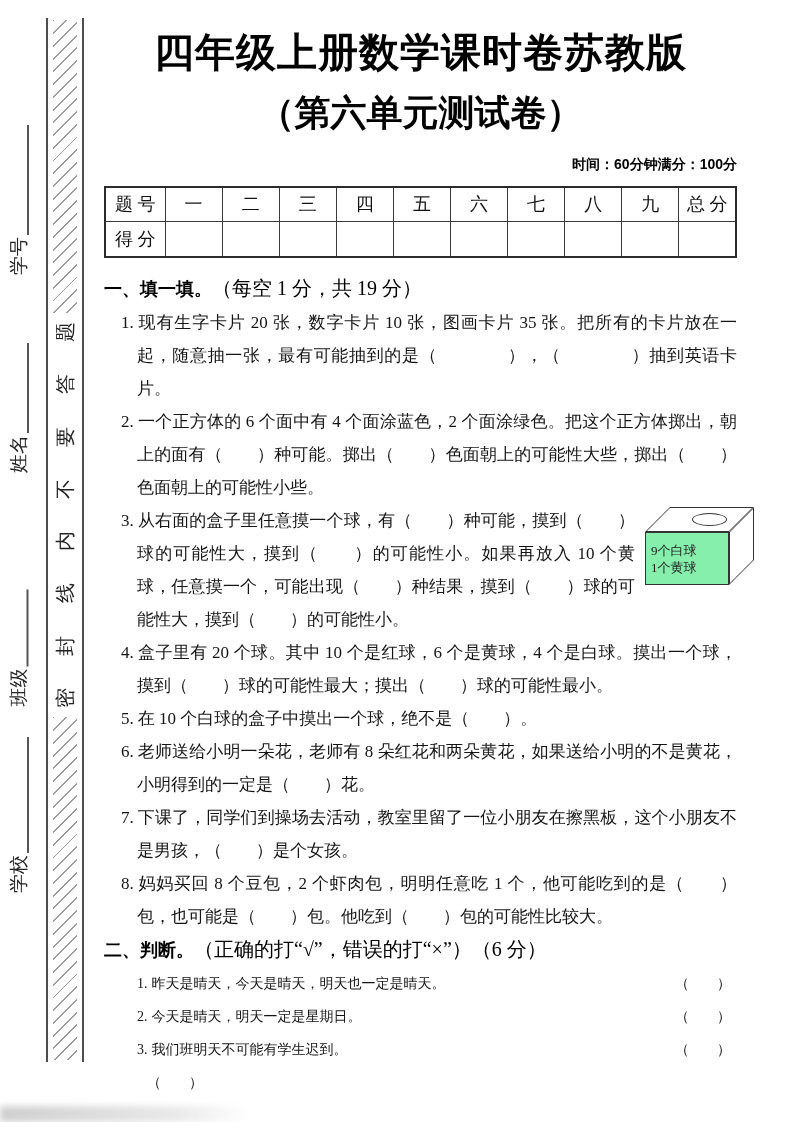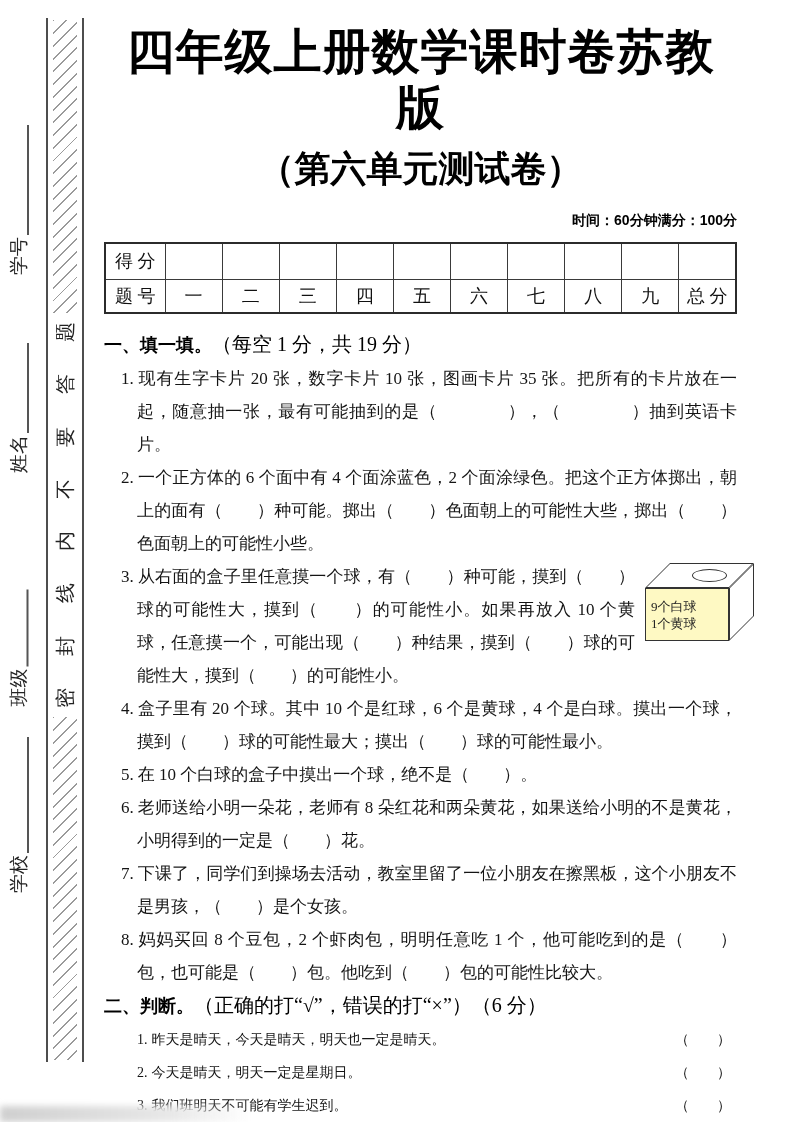--- a/index.html
+++ b/index.html
@@ -38,21 +38,21 @@
     justify-content:space-between;align-items:center;padding:6px 0;
   }
   .seal-char{
     display:block;font-size:20px;line-height:22px;color:#222;
     transform:rotate(-90deg);
   }
   
   .main{position:absolute;left:104px;top:24px;width:633px;}
   .title1{
     font-family:"Liberation Sans","DejaVu Sans",sans-serif;font-weight:bold;
-    font-size:48px;line-height:56px;text-align:center;color:#000;letter-spacing:1px;
+    font-size:40px;line-height:56px;text-align:center;color:#000;letter-spacing:1px;
   }
   .title2{
     font-family:"Liberation Sans","DejaVu Sans",sans-serif;font-weight:bold;
     font-size:36px;line-height:54px;text-align:center;color:#000;margin-top:6px;
   }
   .time-note{
     font-family:"Liberation Sans","DejaVu Sans",sans-serif;font-weight:bold;
     font-size:14px;line-height:24px;text-align:right;margin-top:12px;color:#000;
   }
   
@@ -84,21 +84,21 @@
   }
   .bb-top{
     position:absolute;left:0;top:0;width:84px;height:25px;background:#fff;
     border:1.5px solid #333;transform:skewX(-45deg);transform-origin:bottom left;
   }
   .bb-right{
     position:absolute;left:84px;bottom:0;width:25px;height:53px;background:#fff;
     border:1.5px solid #333;transform:skewY(-45deg);transform-origin:top left;
   }
   .bb-front{
-    position:absolute;left:0;bottom:0;width:84px;height:53px;background:#fef9c3;
+    position:absolute;left:0;bottom:0;width:84px;height:53px;background:#86efac;
     border:1.5px solid #333;display:flex;flex-direction:column;justify-content:center;
     padding-left:5px;z-index:2;
   }
   .bb-front span{font-size:13px;line-height:17px;color:#222;display:block;}
   .bb-hole{
     position:absolute;left:47px;top:6px;width:35px;height:13px;background:#fff;
     border:1.5px solid #333;border-radius:50%;z-index:3;
   }
   
   .jq{
@@ -150,45 +150,45 @@
 </div>
 
 <div class="main">
   <div class="title1">四年级上册数学课时卷苏教版</div>
   <div class="title2">（第六单元测试卷）</div>
   <div class="time-note">时间：60分钟满分：100分</div>
 
   <table class="score">
     <tbody>
         <tr>
-      <td class="c0">得 分</td>
-      <td></td>
-      <td></td>
-      <td></td>
-      <td></td>
-      <td></td>
-      <td></td>
-      <td></td>
-      <td></td>
-      <td></td>
-      <td></td>
-    </tr>
-    <tr>
       <th class="c0">题 号</th>
       <th>一</th>
       <th>二</th>
       <th>三</th>
       <th>四</th>
       <th>五</th>
       <th>六</th>
       <th>七</th>
       <th>八</th>
       <th>九</th>
       <th>总 分</th>
     </tr>
+    <tr>
+      <td class="c0">得 分</td>
+      <td></td>
+      <td></td>
+      <td></td>
+      <td></td>
+      <td></td>
+      <td></td>
+      <td></td>
+      <td></td>
+      <td></td>
+      <td></td>
+    </tr>
   </tbody>
     </table>
 
   <div class="sec-head">
     <span class="sec-title">一、填一填。</span><span class="sec-note">（每空 1 分，共 19 分）</span>
   </div>
 
   <div class="qlist">
     <div class="q">
       <span class="num">1.</span><span>现有生字卡片 20 张，数字卡片 10 张，图画卡片 35 张。把所有的卡片放在一起，随意抽一张，最有可能抽到的是（　　　　），（　　　　）抽到英语卡片。</span>

